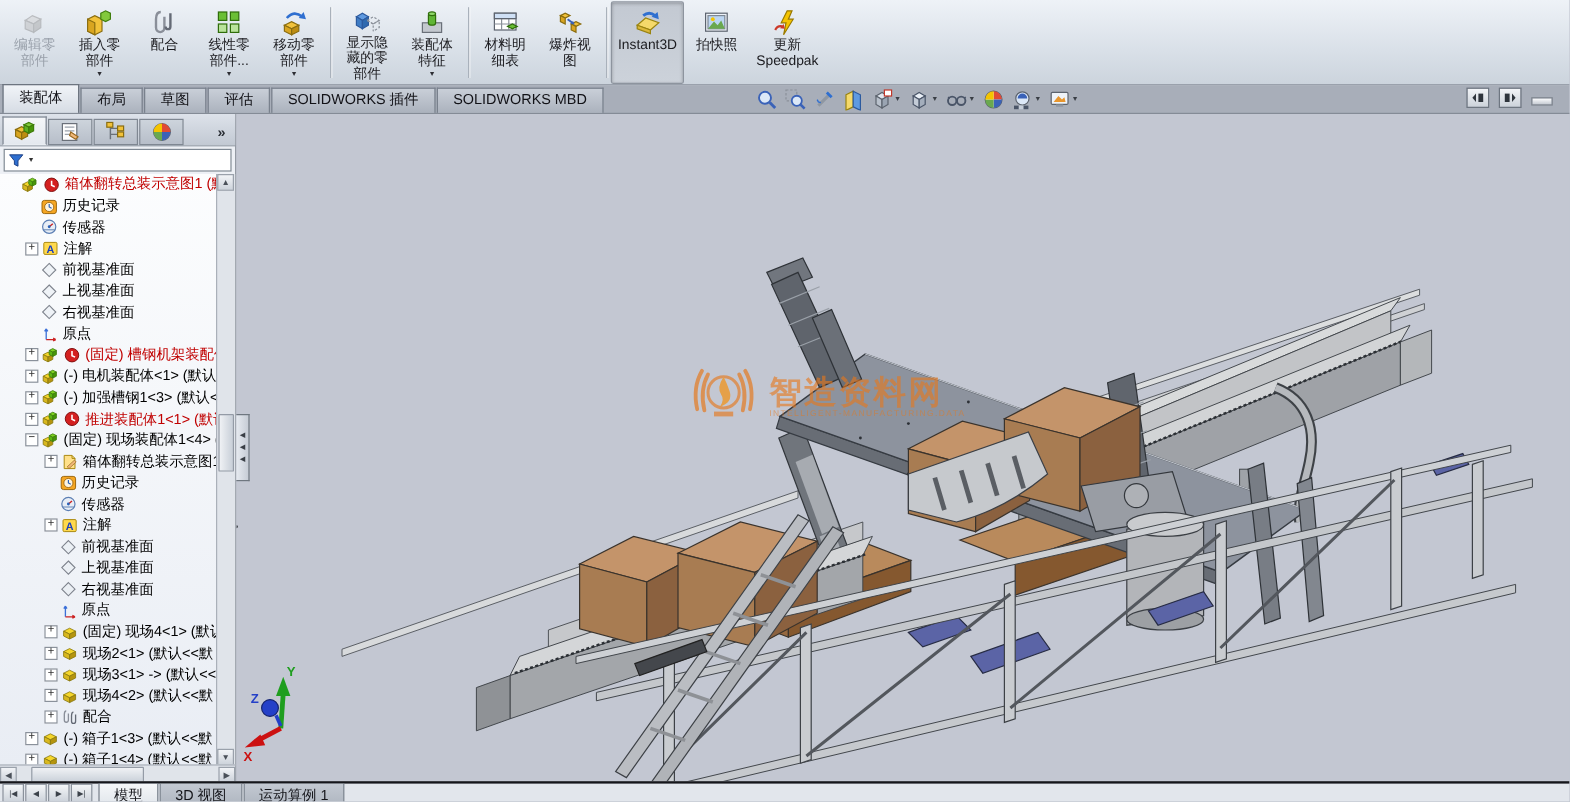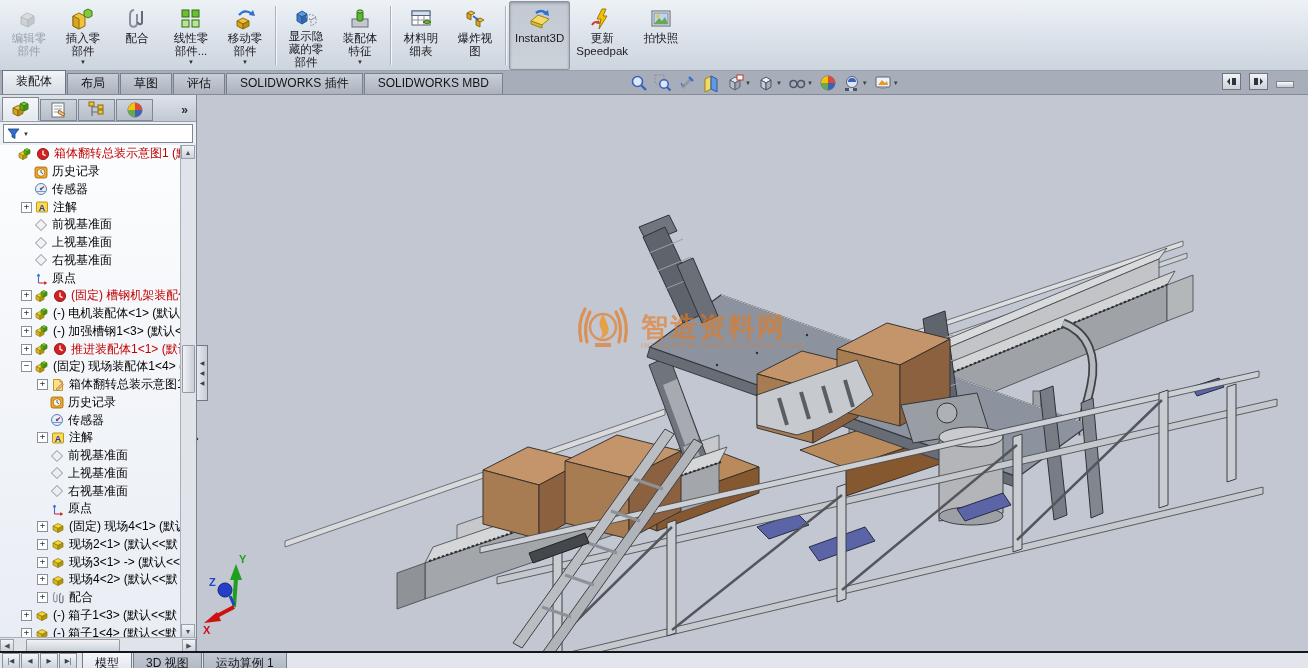--- a/index.html
+++ b/index.html
@@ -154,31 +154,31 @@
         </svg></span><span class="tlabel">爆炸视
 图</span></div>
     <div class="tsep"></div>
     <div class="tbtn pressed"><span class="ic"><svg width="24" height="24">
           <path d="M3,14 10,8 21,12 14,18Z" fill="#f5d96a" stroke="#9a8410"></path>
           <path d="M3,14 14,18 14,21 3,17Z" fill="#dcb83a" stroke="#9a8410"></path>
           <path d="M8,6 Q13,2 18,6" fill="none" stroke="#2f6fd0" stroke-width="2.4"></path>
           <polygon points="20,3 21,9 15,7" fill="#2f6fd0"></polygon>
         </svg></span><span class="tlabel">Instant3D</span></div>
     <div class="tbtn"><span class="ic"><svg width="24" height="24">
+          <rect x="3" y="4" width="18" height="15" fill="#eef3f9" stroke="#5c636e"></rect>
+          <rect x="5" y="6" width="14" height="11" fill="#bcd6f2" stroke="#7e8894"></rect>
+          <path d="M5,17 10,11 13,14 16,10 19,17Z" fill="#6aa84f"></path>
+          <circle cx="9" cy="9" r="1.6" fill="#f5c400"></circle>
+        </svg></span><span class="tlabel">拍快照</span></div>
+    <div class="tbtn"><span class="ic"><svg width="24" height="24">
           <path d="M12,2 7,12 11,12 9,22 17,9 13,9 16,2Z" fill="#f5c400" stroke="#9a7a00"></path>
           <path d="M2,18 Q4,14 8,15" fill="none" stroke="#cc3a2a" stroke-width="1.8"></path>
           <polygon points="9,13 10,17 6,16.5" fill="#cc3a2a"></polygon>
         </svg></span><span class="tlabel">更新
 Speedpak</span></div>
-    <div class="tbtn"><span class="ic"><svg width="24" height="24">
-          <rect x="3" y="4" width="18" height="15" fill="#eef3f9" stroke="#5c636e"></rect>
-          <rect x="5" y="6" width="14" height="11" fill="#bcd6f2" stroke="#7e8894"></rect>
-          <path d="M5,17 10,11 13,14 16,10 19,17Z" fill="#6aa84f"></path>
-          <circle cx="9" cy="9" r="1.6" fill="#f5c400"></circle>
-        </svg></span><span class="tlabel">拍快照</span></div>
   </div>
 
 <div id="ribbon">
   <div id="rtabs">
       <div class="rtab active">装配体</div>
       <div class="rtab">布局</div>
       <div class="rtab">草图</div>
       <div class="rtab">评估</div>
       <div class="rtab">SOLIDWORKS 插件</div>
       <div class="rtab">SOLIDWORKS MBD</div>

